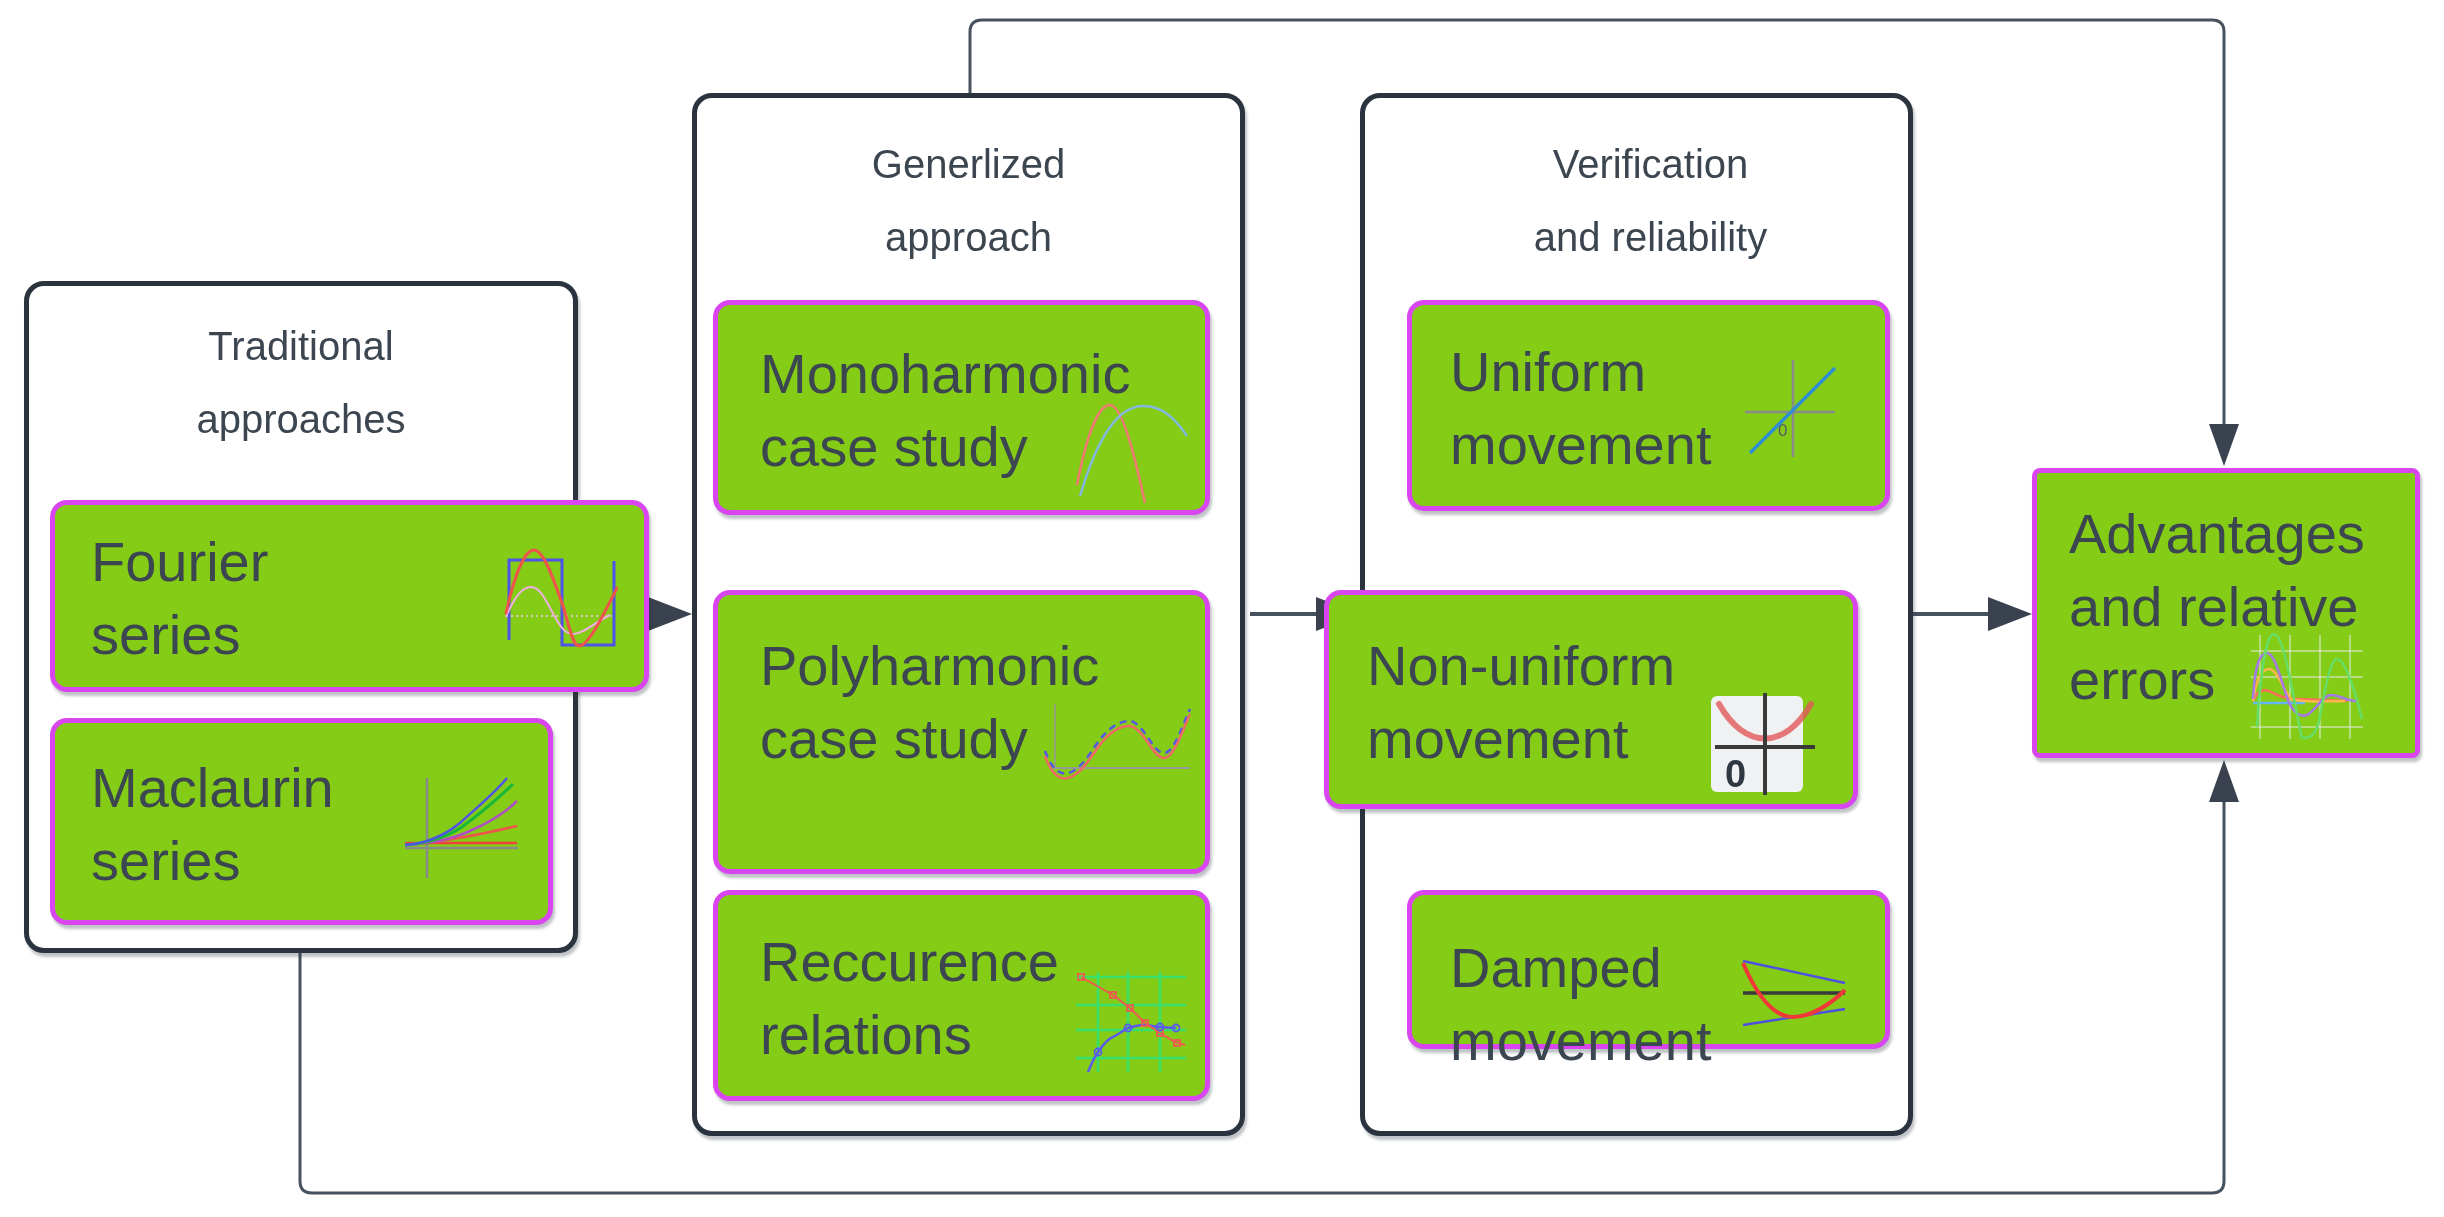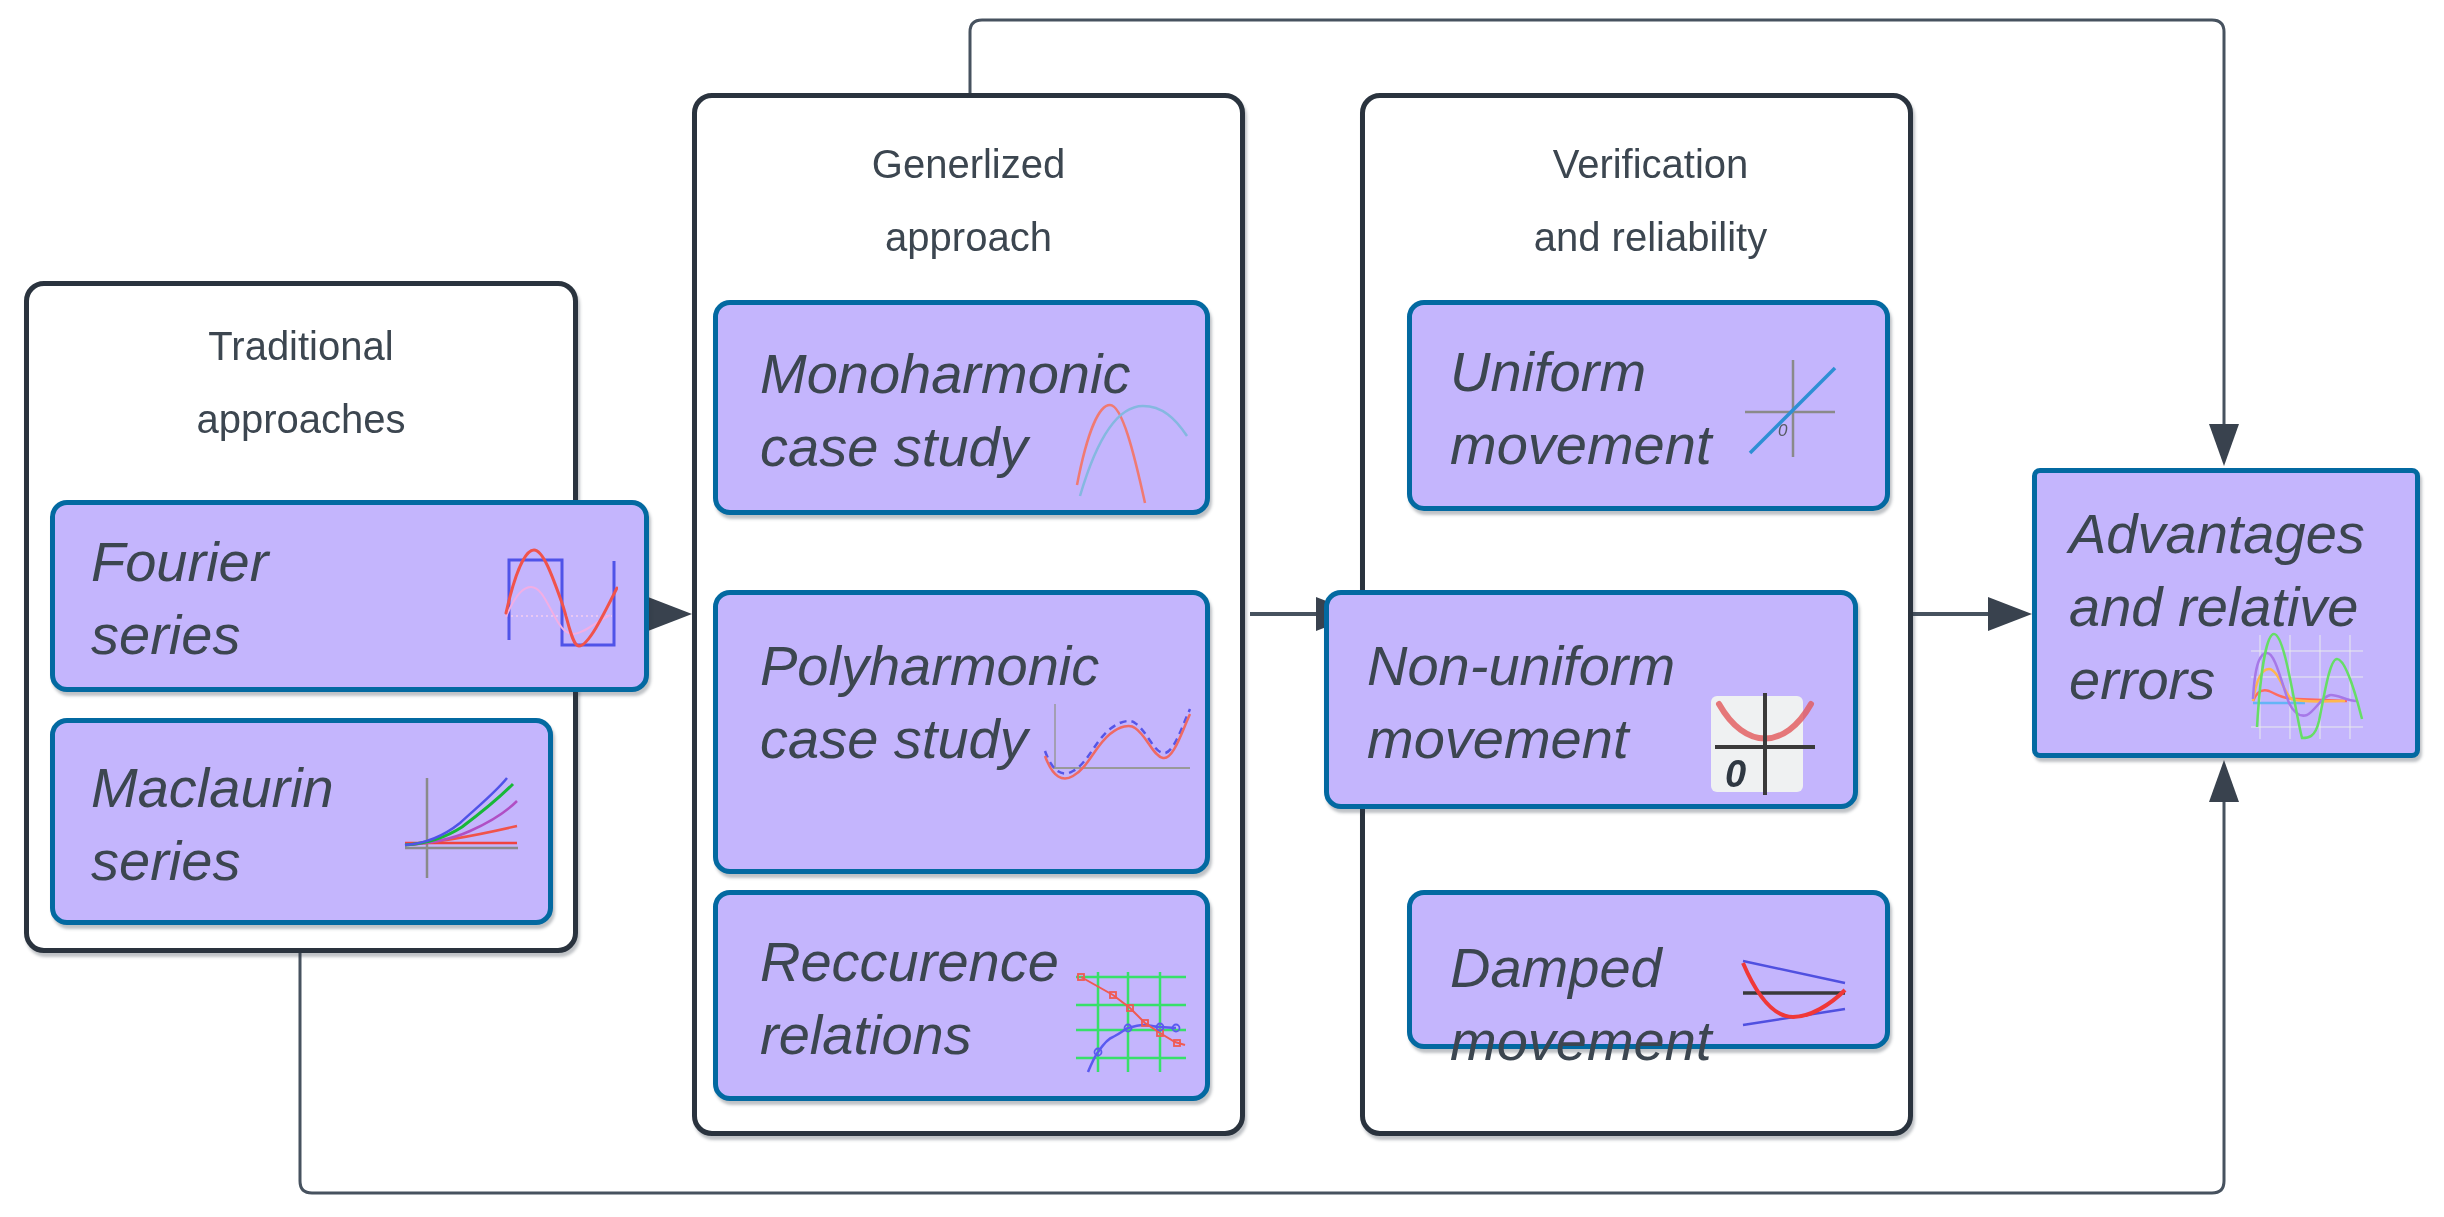--- a/index.html
+++ b/index.html
@@ -6,22 +6,22 @@
   #stage{
     position:relative;width:2444px;height:1217px;background:#ffffff;overflow:hidden;
     font-family:"Liberation Sans","DejaVu Sans",sans-serif;color:#3C4650;
   }
   #connectors{position:absolute;left:0;top:0;width:2444px;height:1217px;pointer-events:none;}
   .group-box{
     position:absolute;border:5px solid #2A333E;border-radius:20px;background:#ffffff;
     box-shadow:2px 4px 3px rgba(44,54,66,0.30);box-sizing:border-box;
   }
   .sub-box{
-    position:absolute;border:5px solid #0369a1;border-radius:17px;background:#c4b5fd;
-    box-shadow:2px 4px 3px rgba(44,54,66,0.30);box-sizing:border-box;font-style:italic;
+    position:absolute;border:5px solid #d946ef;border-radius:17px;background:#84cc16;
+    box-shadow:2px 4px 3px rgba(44,54,66,0.30);box-sizing:border-box;
   }
   .group-title{
     position:absolute;left:0;right:0;text-align:center;
     font-size:40px;line-height:73px;color:#3C4650;
   }
   .label{
     position:absolute;font-size:56px;line-height:73px;color:#3C4650;white-space:nowrap;
   }
   .icon{position:absolute;}
 </style>

